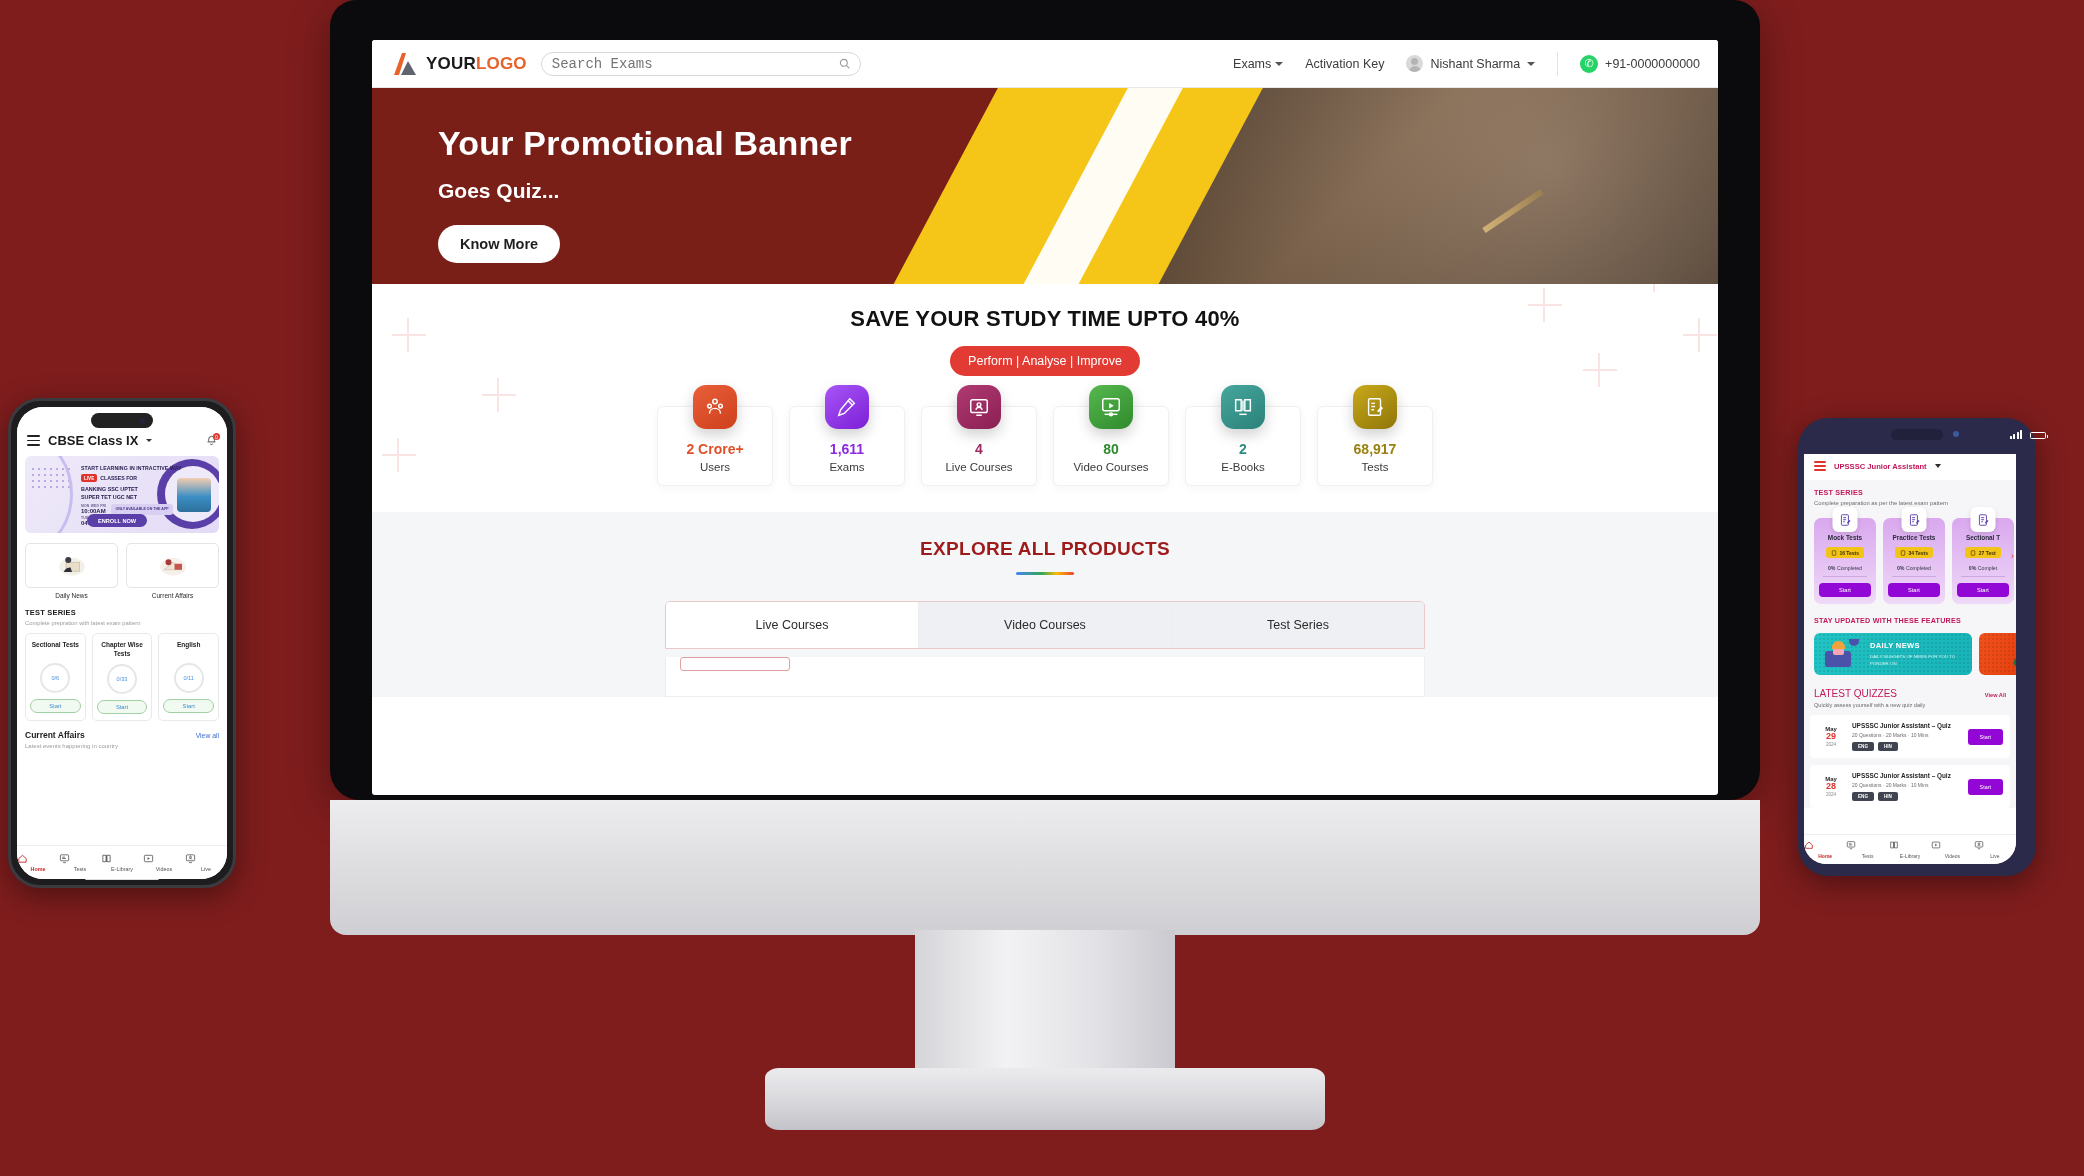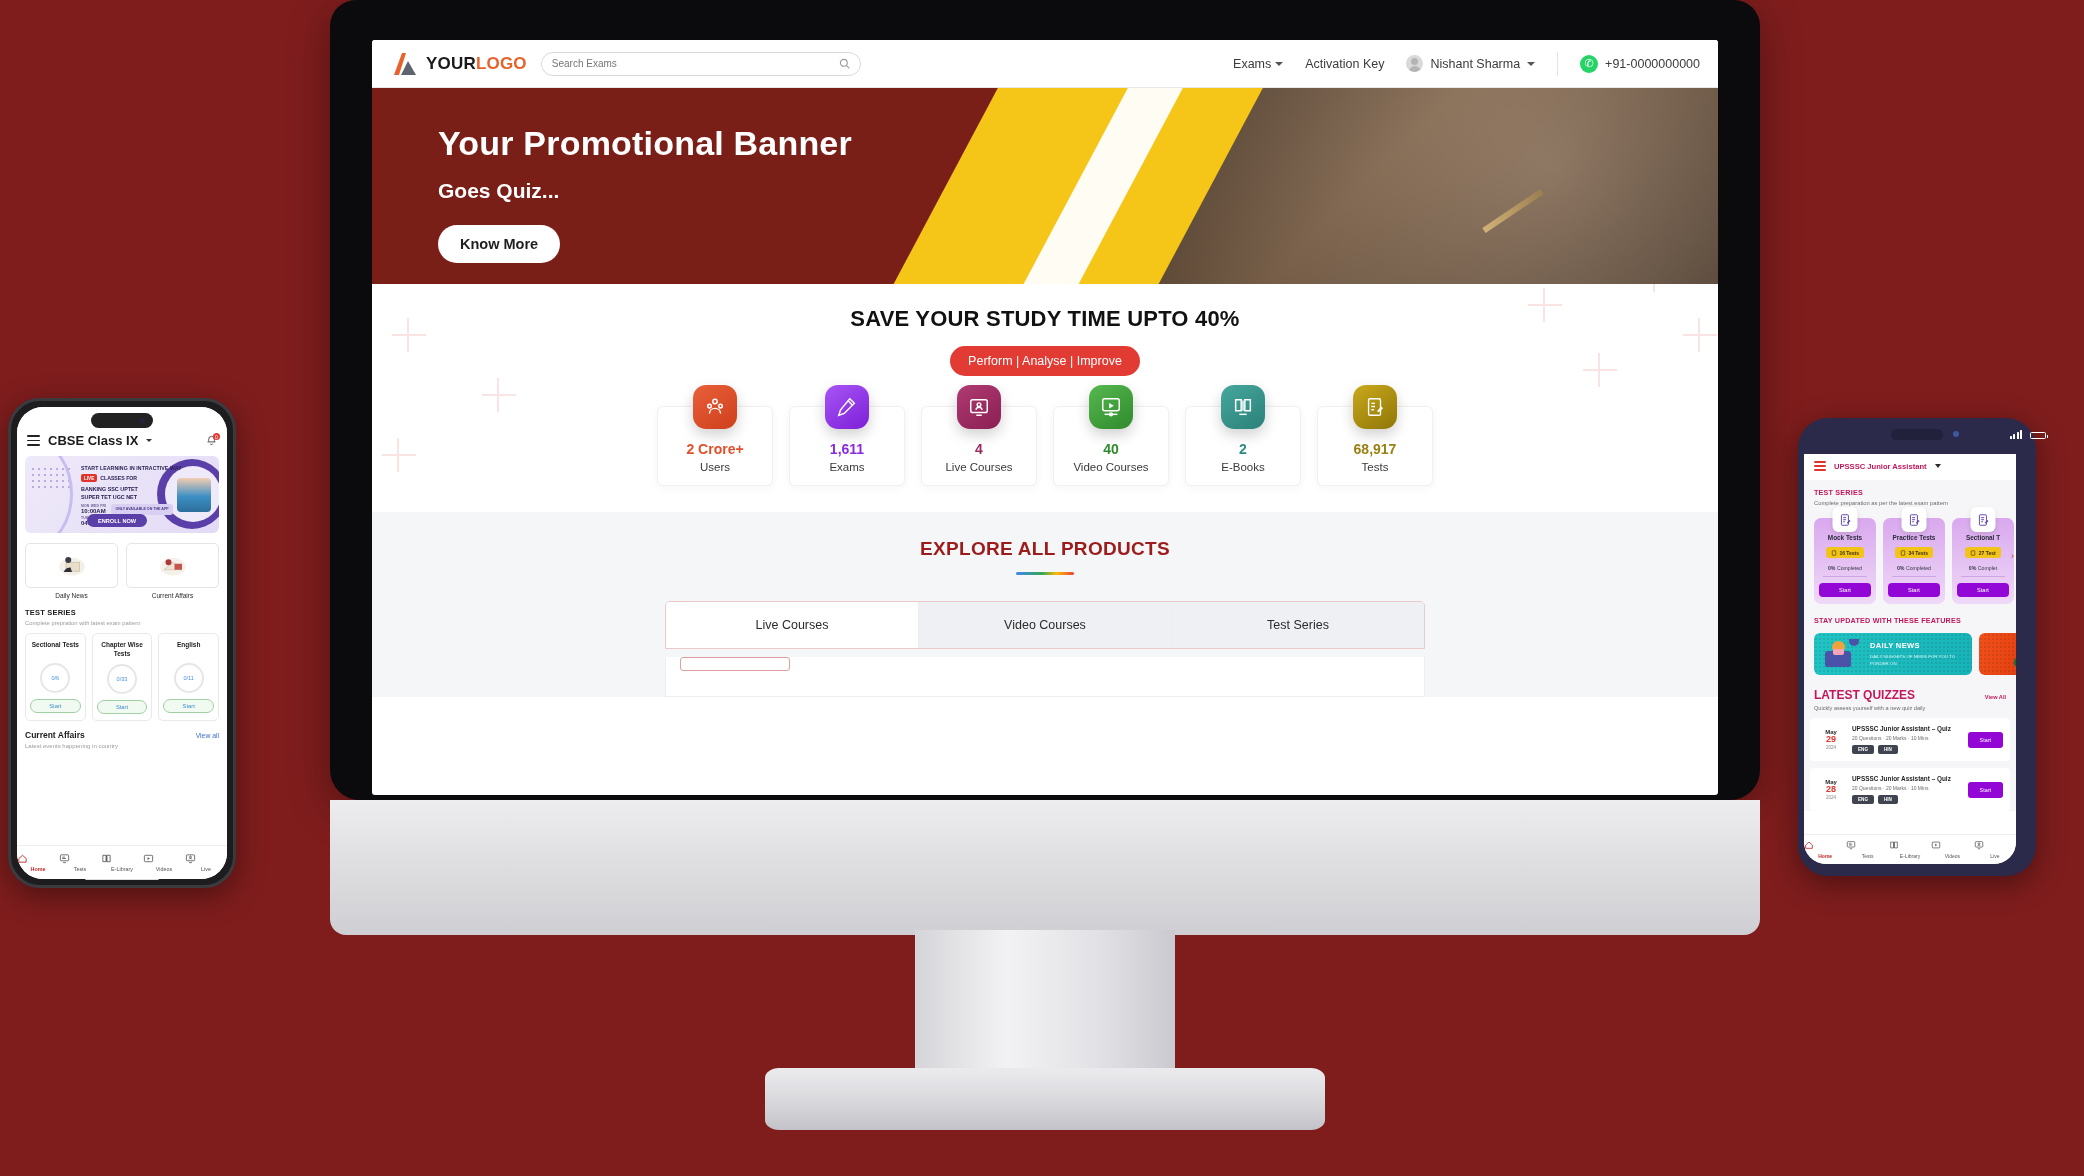--- a/index.html
+++ b/index.html
@@ -45,22 +45,22 @@
   }
   .logo { display: flex; align-items: center; gap: 6px; }
   .logo-mark { width: 30px; height: 24px; position: relative; }
   .logo-text { font-size: 17px; font-weight: 800; letter-spacing:.2px; color:#1a1a1a; }
   .logo-text .accent { color: #e8622c; }
   .searchbox {
     width: 320px; height: 24px; border: 1px solid #d8d8d8; border-radius: 14px;
     display: flex; align-items: center; padding: 0 10px; gap: 6px; background:#fff;
   }
   .searchbox input {
-    border: 0; outline: 0; font-size: 10px; color: #9a9a9a; width: 100%;
-    font-family: Liberation Sans, sans-serif; background: transparent;
+    border: 0; outline: 0; font-size: 14px; color: #9a9a9a; width: 100%;
+    font-family: Liberation Mono, monospace; background: transparent;
   }
   .search-icon-wrap { margin-left:auto; color:#9a9a9a; display:flex; }
   .hdr-right { margin-left: auto; display: flex; align-items: center; gap: 22px; }
   .hdr-link { font-size: 12.5px; color: #3b3b3b; display:flex; align-items:center; gap:4px; cursor:pointer; }
   .caret { width:0;height:0;border-left:4px solid transparent;border-right:4px solid transparent;border-top:4.5px solid #555; }
   .user-chip { display:flex; align-items:center; gap:7px; font-size:12.5px; color:#3b3b3b; }
   .avatar { width:17px;height:17px;border-radius:50%;background:#d9d9d9;position:relative;overflow:hidden; }
   .avatar::before{content:"";position:absolute;left:5px;top:3px;width:7px;height:7px;border-radius:50%;background:#b4b4b4;}
   .avatar::after{content:"";position:absolute;left:2.5px;top:11px;width:12px;height:8px;border-radius:6px 6px 0 0;background:#b4b4b4;}
   .hdr-divider { width:1px; height:24px; background:#e3e3e3; }
@@ -258,21 +258,21 @@
   .rf-person { position:absolute; left:12px; top:4px; width:11px;height:12px;background:#f6a5b6;border-radius:4px 4px 2px 2px; }
   .rf-hair { position:absolute; left:11px; top:2px; width:13px;height:8px;background:#f0a33c;border-radius:6px 6px 0 0; }
   .rf-lamp { position:absolute; right:2px; top:0px; width:10px;height:7px;background:#4a53a8;border-radius:0 0 5px 5px; }
   .rf-t { position:absolute; left:56px; top:8px; font-size:7.6px; font-weight:800; color:#fff; letter-spacing:.3px; }
   .rf-s { position:absolute; left:56px; top:20px; font-size:4.4px; color:#d5f6f6; line-height:1.6; }
   .rf-dots { position:absolute; inset:0; background-image: radial-gradient(rgba(0,0,0,.18) 1px, transparent 1px); background-size:4px 4px; opacity:.5; }
   .rf-plant { position:absolute; right:8px; bottom:3px; width:18px;height:16px; }
   .rf-leaf { position:absolute; left:1px; bottom:5px; width:16px;height:11px;background:#1d6b3a;border-radius:50% 50% 30% 30%; }
 
   .rq-head { display:flex; align-items:baseline; padding: 13px 10px 0; }
-  .rq-t { font-size:12px; font-weight:700; color:#c2185b; }
+  .rq-t { font-size:10px; font-weight:400; color:#c2185b; }
   .rq-s { font-size:5.6px; color:#6b6b6b; padding: 3px 10px 0; }
   .rq-link { margin-left:auto; font-size:5.6px; color:#c2185b; font-weight:700; }
   .rq-row { display:flex; align-items:center; gap:7px; background:#fff; margin: 7px 6px 0; padding: 7px 7px; border-radius:4px; }
   .rq-date { width:28px; text-align:center; flex:none; }
   .rq-date .m { font-size:6px; font-weight:800; color:#2b2b2b; }
   .rq-date .d { font-size:9px; font-weight:800; color:#e0342c; line-height:1.1; }
   .rq-date .y { font-size:4.6px; color:#8a8a8a; }
   .rq-mid { flex:1; min-width:0; }
   .rq-name { font-size:6.4px; font-weight:700; color:#1f1f1f; }
   .rq-meta { font-size:5px; color:#6b6b6b; margin-top:3px; }
@@ -418,21 +418,21 @@
 
           <div class="stat-card" style="margin-left:16px">
             <div class="stat-icon" style="background:linear-gradient(145deg,#56b84f,#2f8a2c);">
               <svg width="22" height="22" viewBox="0 0 24 24" fill="none" stroke="#fff" stroke-width="1.6">
                 <rect x="3" y="3" width="18" height="13" rx="2"></rect>
                   <path d="M10 7.5l5 3-5 3z" fill="#fff" stroke="none"></path>
                 <path d="M5 20h14"></path>
                   <circle cx="12" cy="20" r="1.6"></circle>
               </svg>
             </div>
-            <div class="stat-num" style="color:#2e8b2e">40</div>
+            <div class="stat-num" style="color:#2e8b2e">80</div>
             <div class="stat-label">Video Courses</div>
           </div>
 
           <div class="stat-card" style="margin-left:16px">
             <div class="stat-icon" style="background:linear-gradient(145deg,#46a79d,#2b8179);">
               <svg width="22" height="22" viewBox="0 0 24 24" fill="none" stroke="#fff" stroke-width="1.6">
                 <path d="M4 4h6v12H4z"></path>
                   <path d="M14 4h6v12h-6z"></path>
                   <path d="M12 5v11"></path>
                   <path d="M8 20h8"></path>

